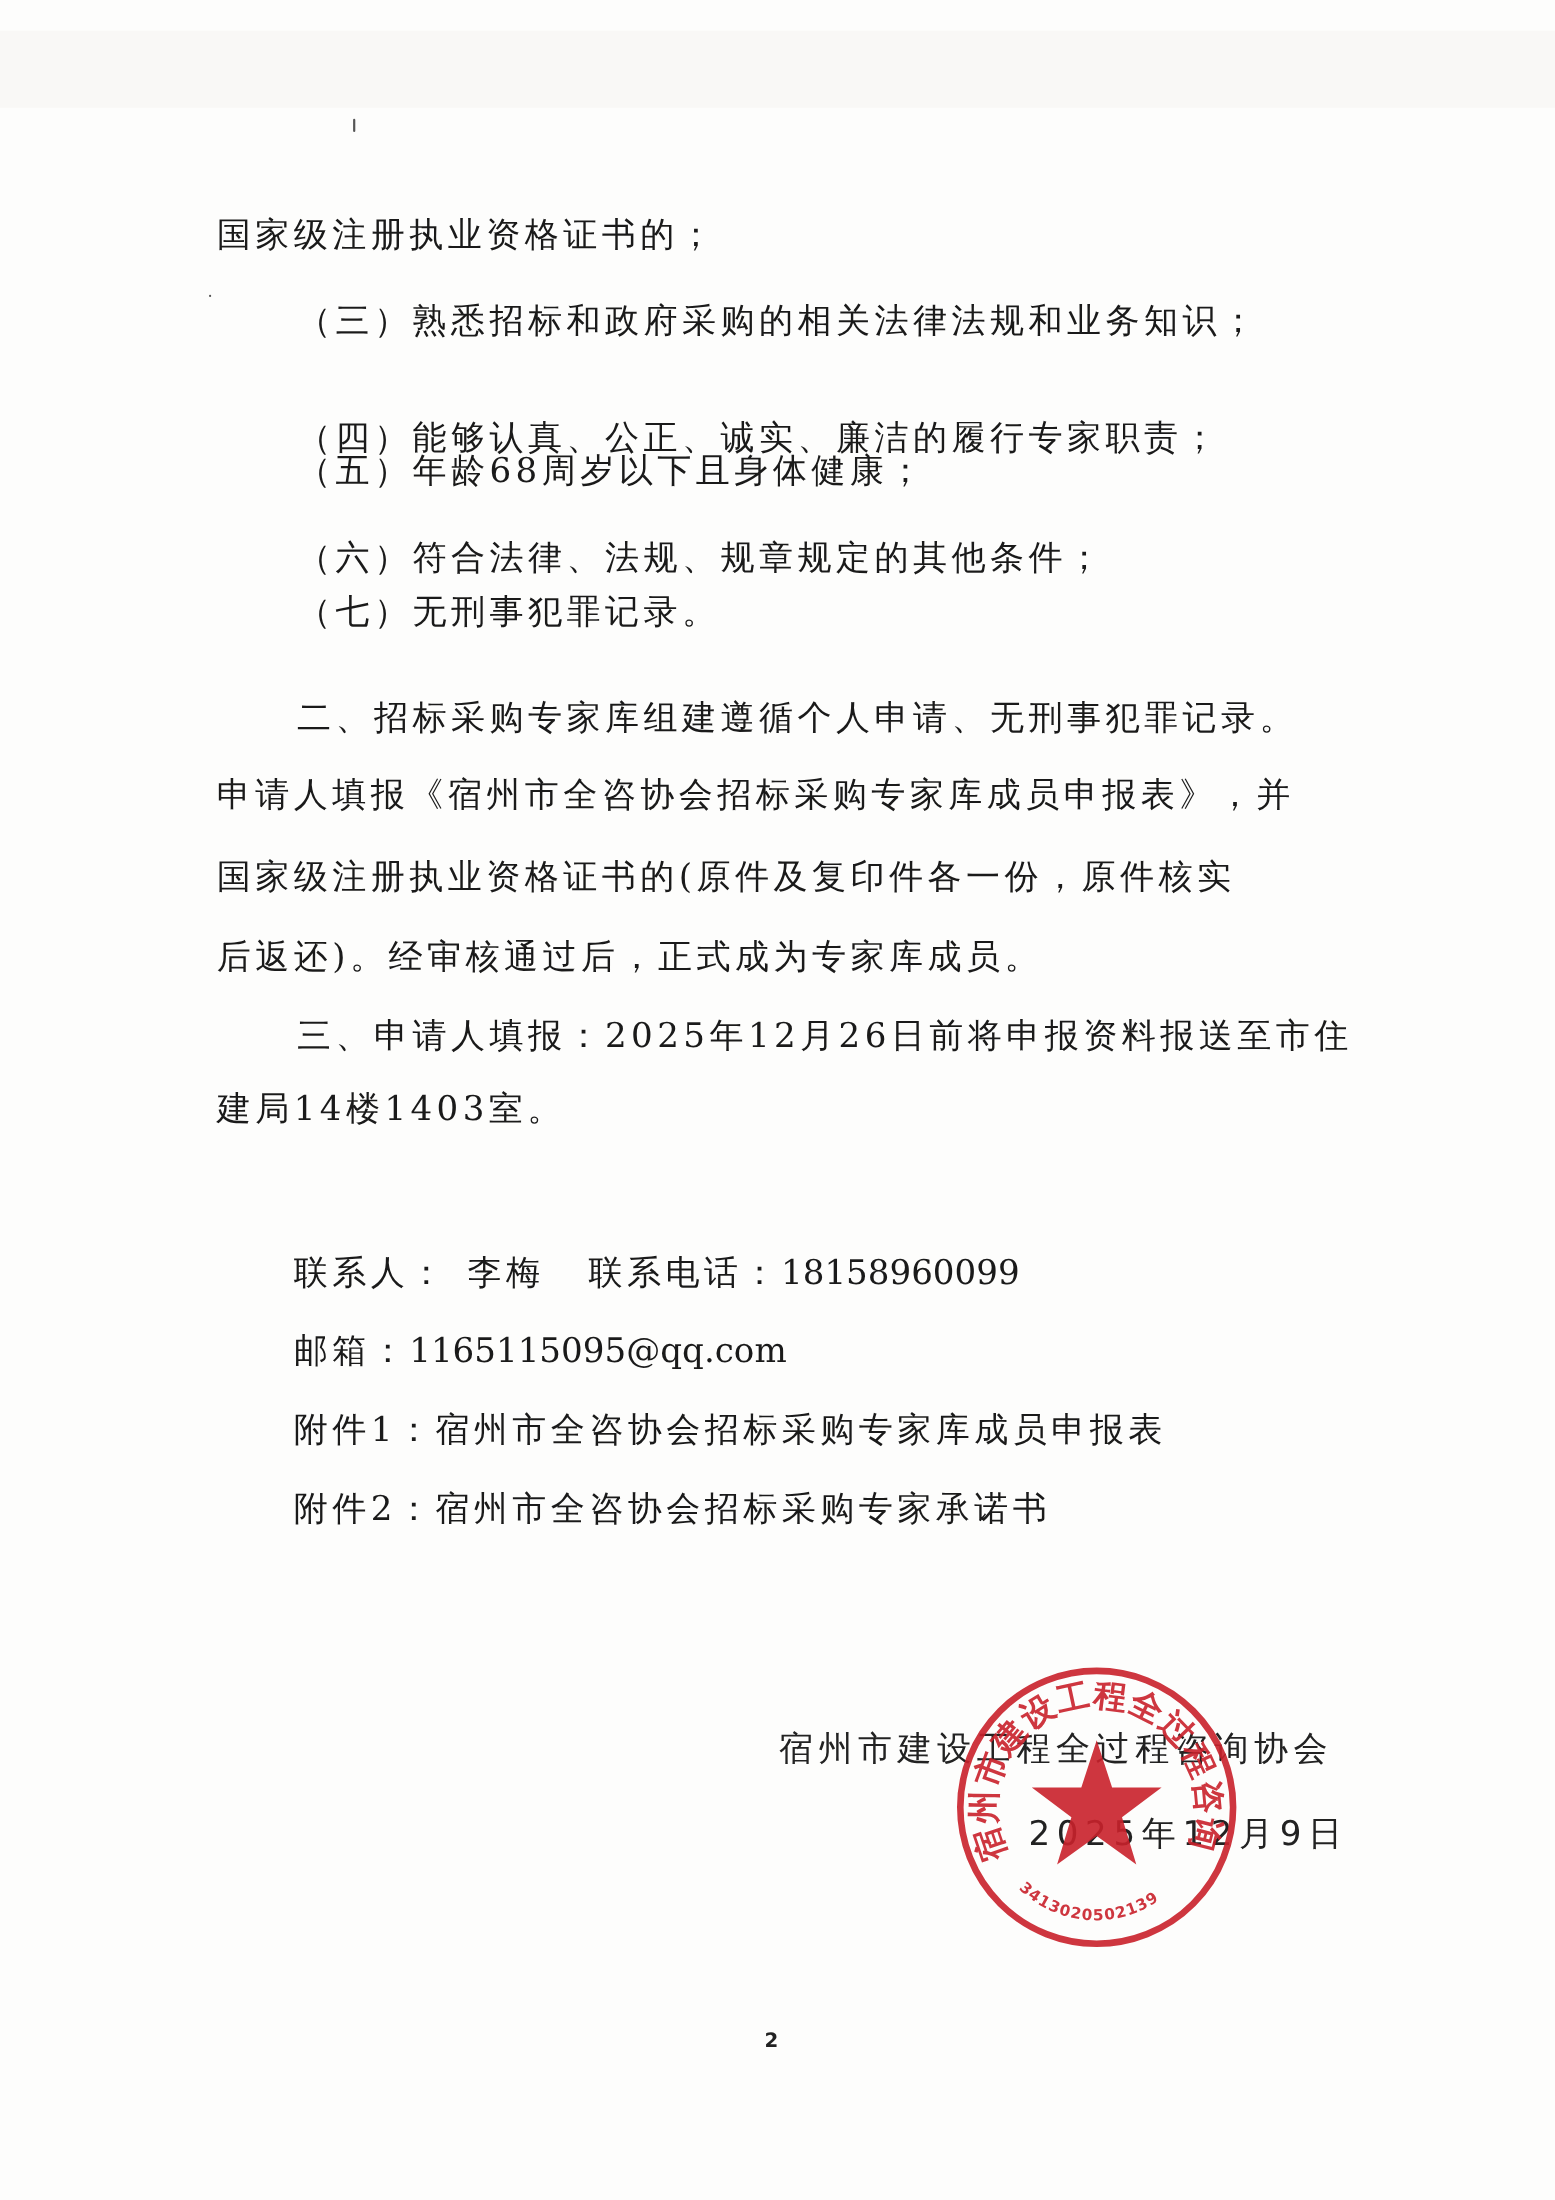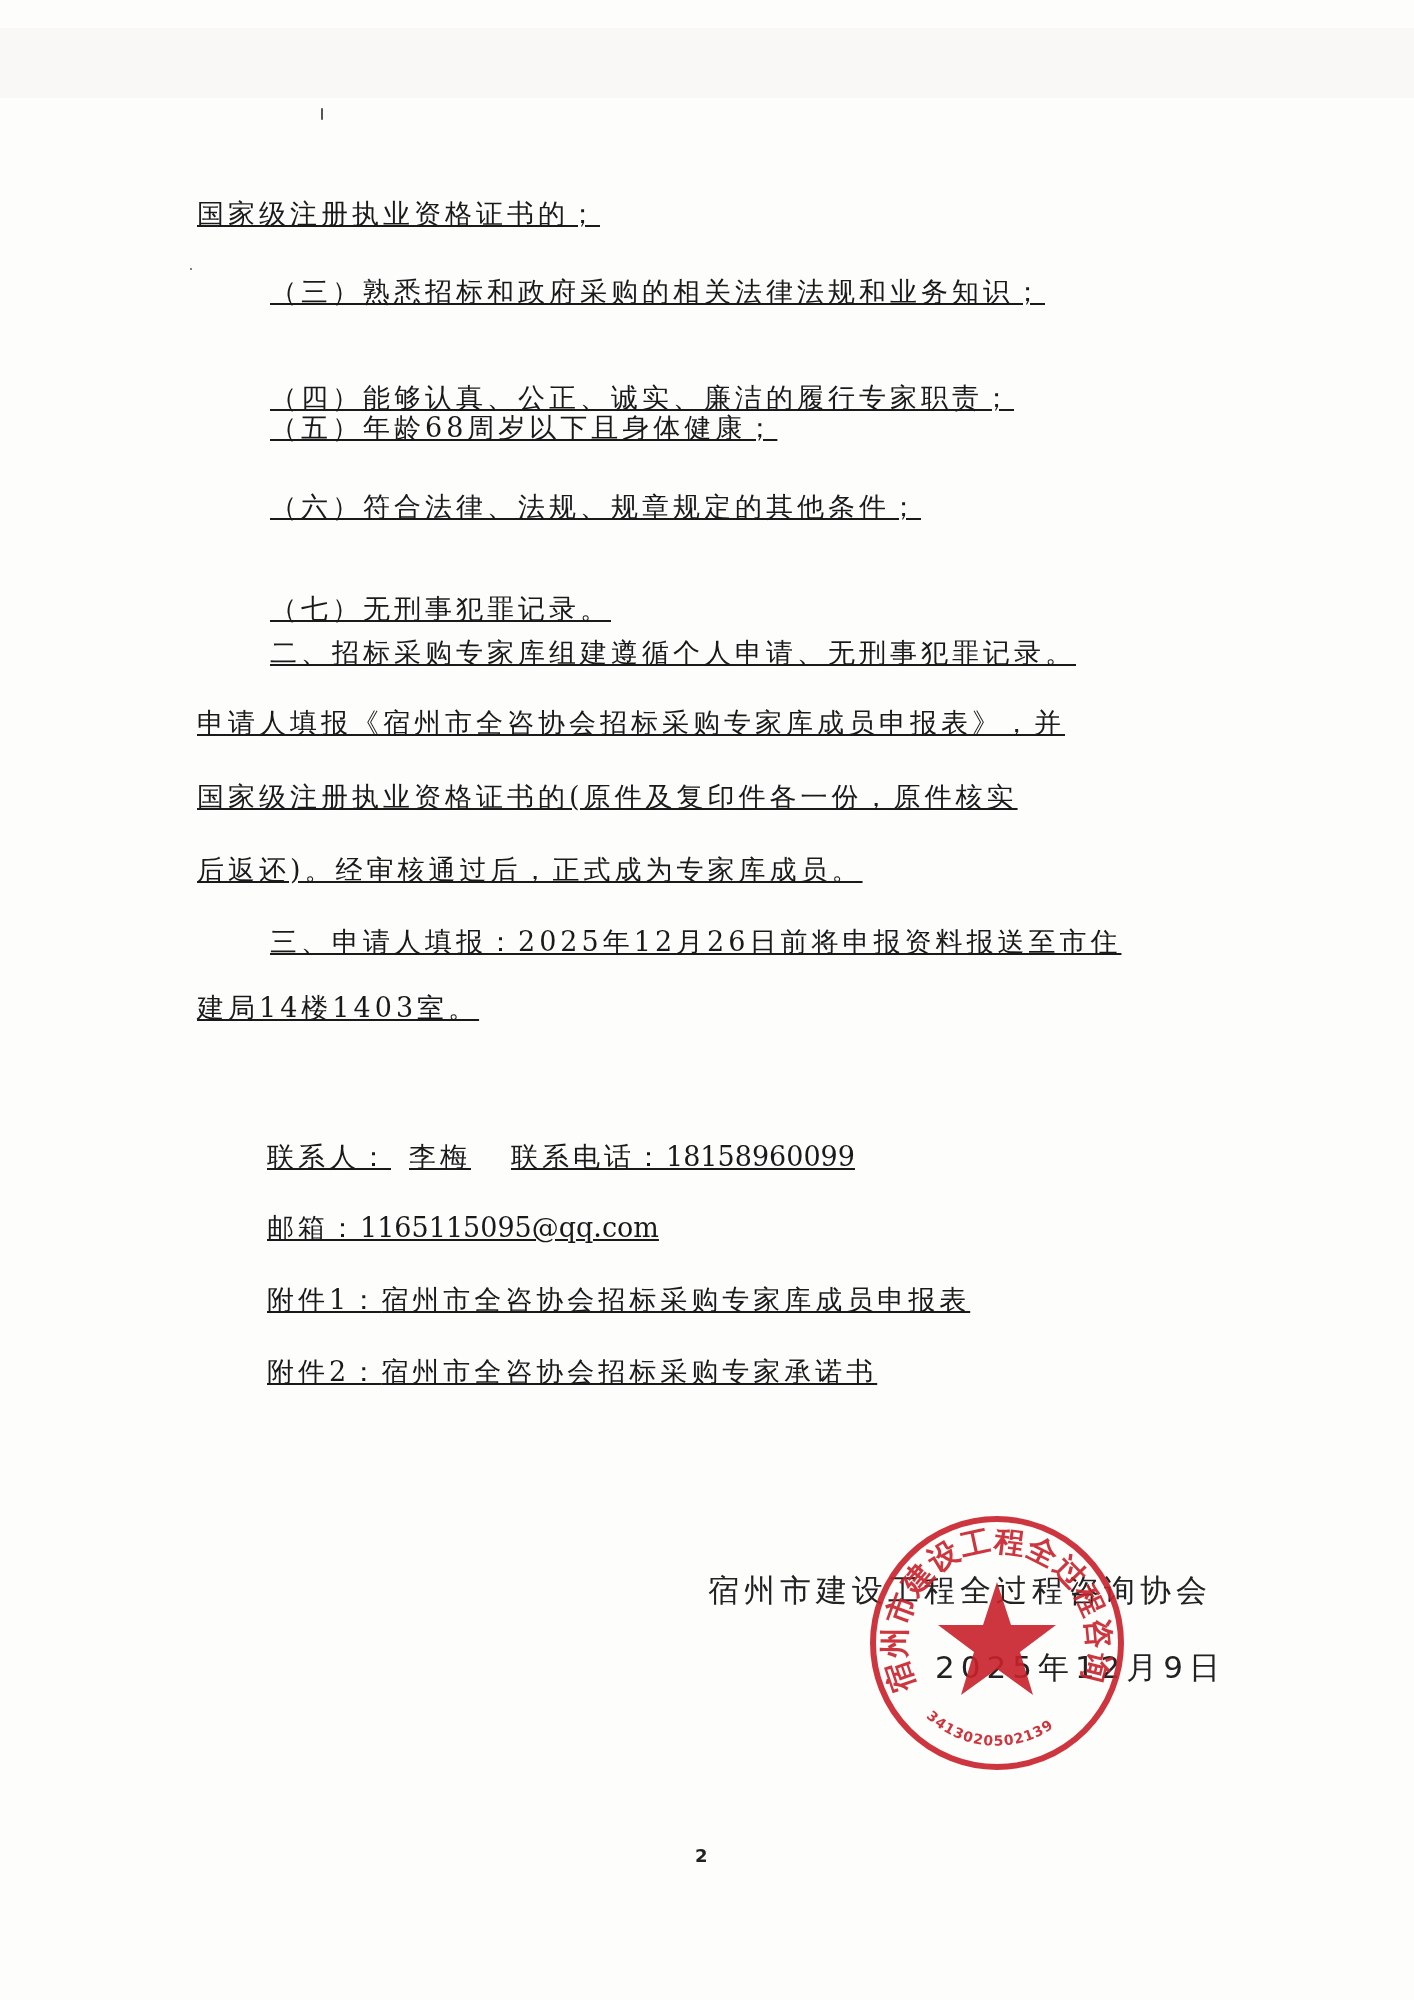--- a/index.html
+++ b/index.html
@@ -9,23 +9,22 @@
     font-family: "DejaVu Serif", "Liberation Serif", serif;
     color: #1a1a1a;
   }
   .scan-band {
     position: absolute; left: 0; top: 28px; width: 1414px; height: 70px;
     background: #f9f8f6;
   }
   .speck { position: absolute; background: #555; border-radius: 50%; }
   .line {
     position: absolute; white-space: nowrap;
-    font-size: 27px; line-height: 40px; height: 40px;
+    font-size: 31px; line-height: 40px; height: 40px;
     letter-spacing: 4px;
-    text-decoration: underline;
   }
   .sig {
     position: absolute; white-space: nowrap;
     font-size: 31px; line-height: 40px; letter-spacing: 5px;
     font-family: "DejaVu Sans", "Liberation Sans", sans-serif; color: #222;
   }
   .page-num {
     position: absolute; left: 695px; top: 1845px;
     font-family: "DejaVu Sans", "Liberation Sans", sans-serif;
     font-weight: bold; font-size: 18px; color: #222;
@@ -38,21 +37,21 @@
 <div class="scan-band"></div>
 <div class="speck" style="left:321px;top:108px;width:2px;height:12px;border-radius:1px;"></div>
 <div class="speck" style="left:190px;top:268px;width:2px;height:2px;"></div>
 
 <div id="body-lines">
   <div class="line" style="left: 197px; top: 194px;">国家级注册执业资格证书的；</div>
   <div class="line" style="left: 270px; top: 272px;">（三）熟悉招标和政府采购的相关法律法规和业务知识；</div>
   <div class="line" style="left: 270px; top: 346px; margin-top: 32px;">（四）能够认真、公正、诚实、廉洁的履行专家职责；</div>
   <div class="line" style="left: 270px; top: 408px;">（五）年龄68周岁以下且身体健康；</div>
   <div class="line" style="left: 270px; top: 487px; text-align: center;">（六）符合法律、法规、规章规定的其他条件；</div>
-  <div class="line" style="left: 270px; top: 589px;">（七）无刑事犯罪记录。</div>
+  <div class="line" style="left: 270px; top: 536px;">（七）无刑事犯罪记录。</div>
   <div class="line" style="left: 270px; top: 633px;">二、招标采购专家库组建遵循个人申请、无刑事犯罪记录。</div>
   <div class="line" style="left: 197px; top: 703px;">申请人填报《宿州市全咨协会招标采购专家库成员申报表》，并</div>
   <div class="line" style="left: 197px; top: 777px;">国家级注册执业资格证书的(原件及复印件各一份，原件核实</div>
   <div class="line" style="left: 197px; top: 850px;">后返还)。经审核通过后，正式成为专家库成员。</div>
   <div class="line" style="left: 270px; top: 922px;">三、申请人填报：2025年12月26日前将申报资料报送至市住</div>
   <div class="line" style="left: 197px; top: 988px;">建局14楼1403室。</div>
 </div>
 
 <div>
   <div class="line" style="left:267px;top:1137px;">

